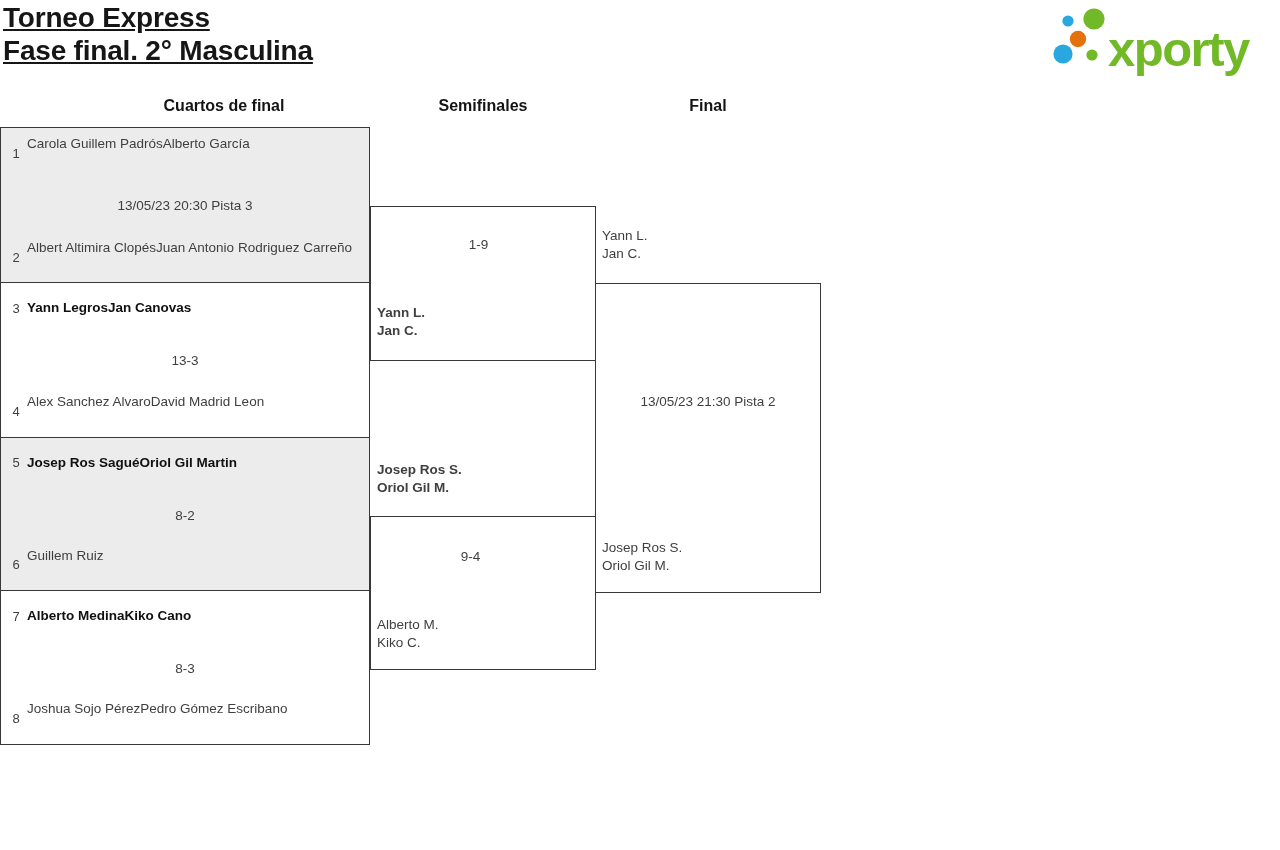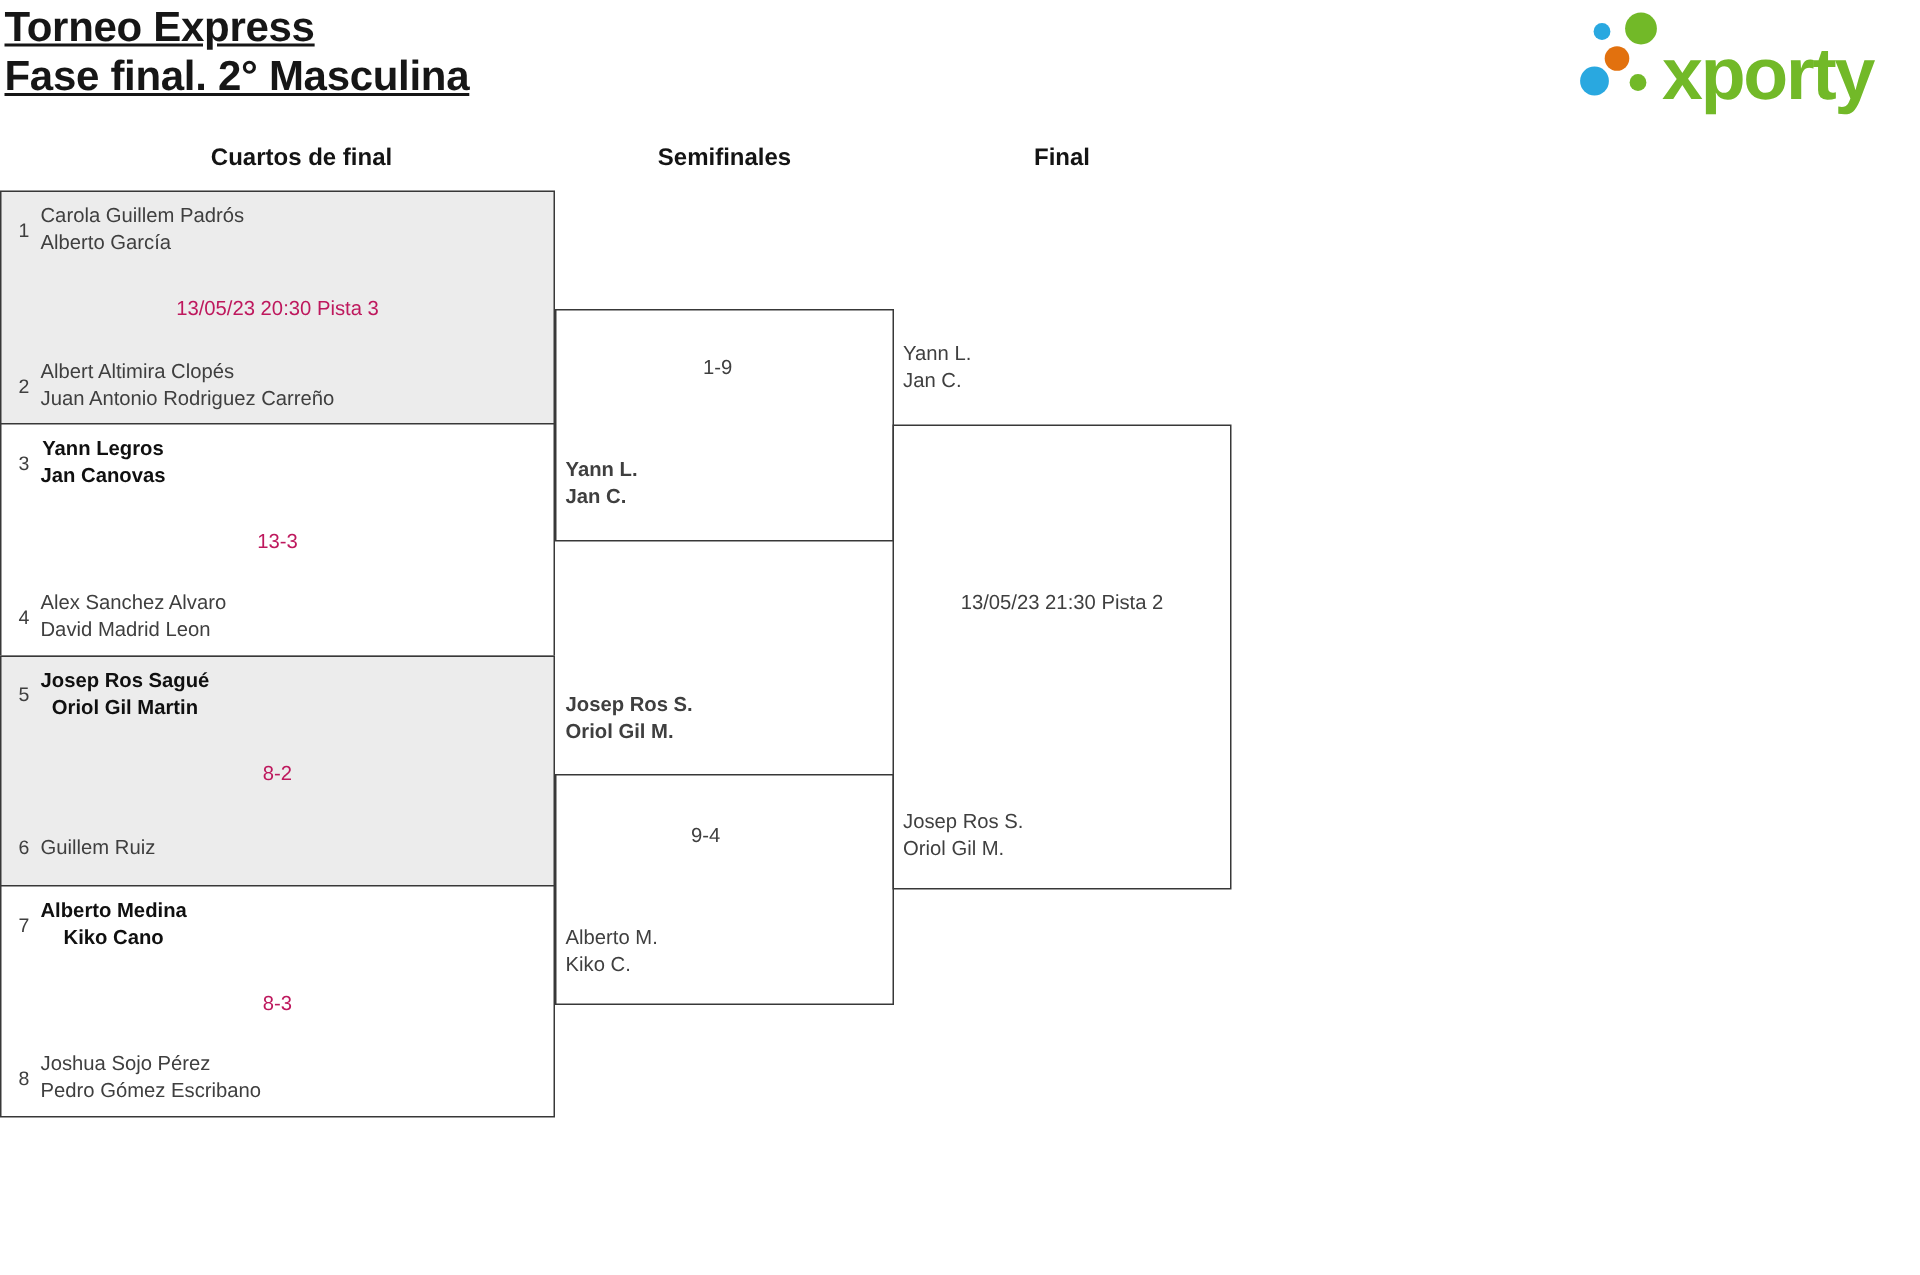--- a/index.html
+++ b/index.html
@@ -11,44 +11,44 @@
   .page-title{
     position:absolute;left:3px;top:1px;
     font-size:28px;line-height:33px;font-weight:600;color:#161616;letter-spacing:-0.2px;text-decoration:underline;
   }
   .logo{position:absolute;top:2px;right:2px;width:232px;height:82px;}
   
   .col-header{
     position:absolute;top:97px;height:22px;text-align:center;
     font-size:16px;font-weight:600;color:#141414;
   }
-  .col-cuartos{left:16px;width:370px;}
+  .col-cuartos{left:0;width:370px;padding-left:39px;}
   .col-semis{left:370px;width:226px;}
   .col-final{left:595px;width:226px;}
   
   .qf-col{position:absolute;left:0;top:127px;width:370px;}
   .qf-box{
     position:relative;box-sizing:border-box;width:370px;
     border:1.6px solid #383838;background:#ffffff;
   }
   .qf-box + .qf-box{margin-top:-1.6px;}
   .qf-gray{background:#ececec;}
   .team-row{position:absolute;left:4px;display:flex;align-items:center;}
   .row-top{top:7px;}
   .row-bottom{bottom:8px;}
   .seed{width:22px;flex:none;text-align:center;font-size:13px;color:#3f3f3f;}
   .names{
-    display:flex;flex-direction:column;justify-content:center;
+    display:flex;flex-direction:row;justify-content:center;
     min-height:36px;font-size:13.5px;line-height:18px;color:#3f3f3f;
   }
   .nline{display:block;white-space:nowrap;}
   .winner{font-weight:700;color:#101010;align-items:center;}
   .center-label{
     position:absolute;top:70px;left:0;right:0;text-align:center;
-    font-size:13.5px;color:#be185d;
+    font-size:13.5px;color:#404040;
   }
   
   .line-box{
     position:absolute;box-sizing:border-box;border:1.1px solid #383838;background:transparent;
   }
   .score-label{position:absolute;text-align:center;font-size:13.5px;color:#3f3f3f;}
   .adv-label{position:absolute;font-size:13.5px;line-height:18px;color:#3f3f3f;}
 </style>
 </head>
 <body>

